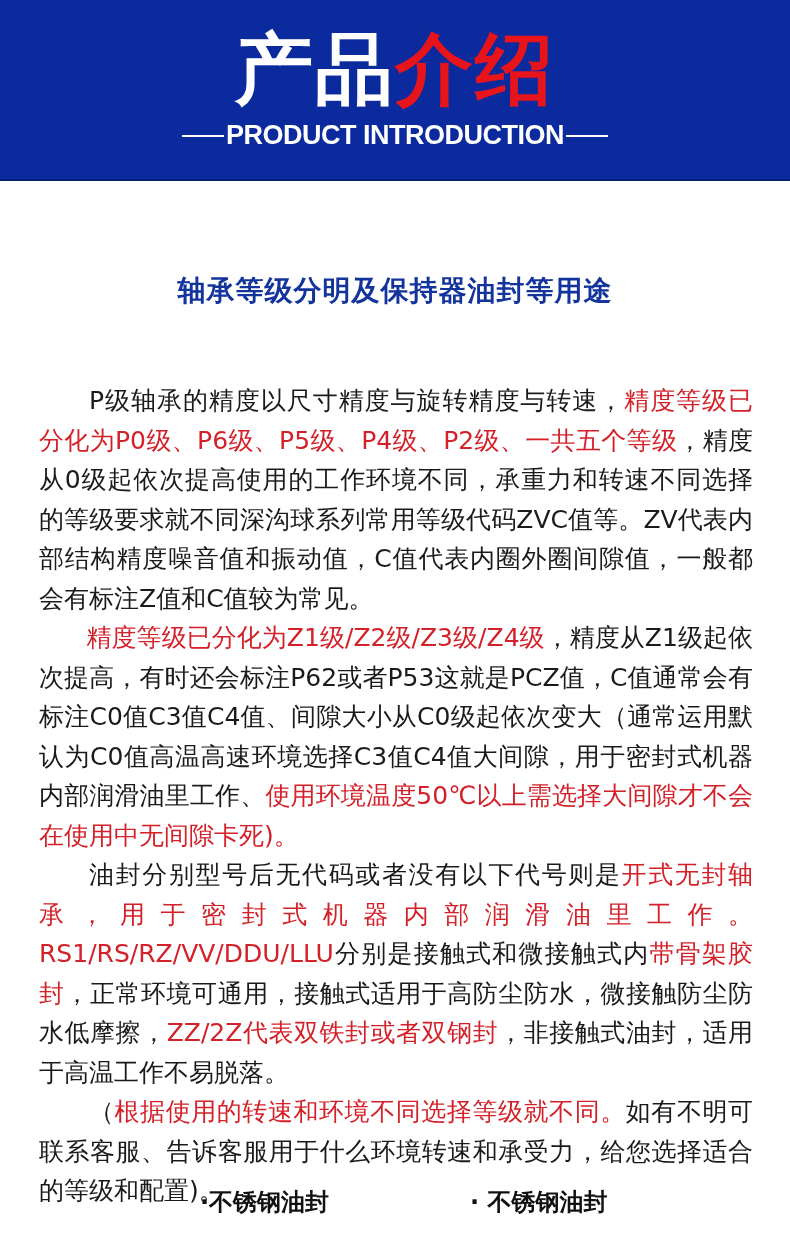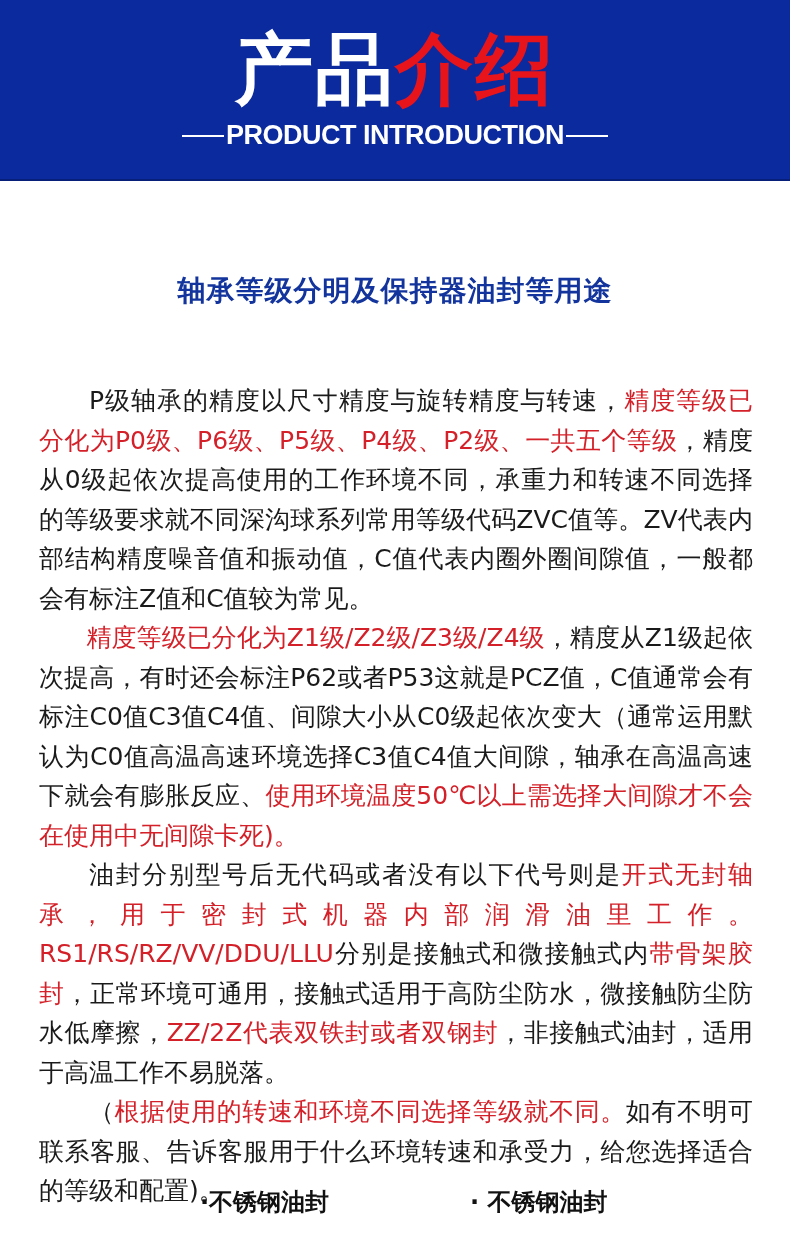--- a/index.html
+++ b/index.html
@@ -107,21 +107,21 @@
       <span class="line"></span>
       <span>PRODUCT INTRODUCTION</span>
       <span class="line"></span>
     </div>
   </header>
 
   <h1 class="section-title" style="margin:0;">轴承等级分明及保持器油封等用途</h1>
 
   <div class="content">
     <p><span>P级轴承的精度以尺寸精度与旋转精度与转速，</span><span class="red">精度等级已分化为P0级、P6级、P5级、P4级、P2级、一共五个等级</span><span>，精度从0级起依次提高使用的工作环境不同，承重力和转速不同选择的等级要求就不同深沟球系列常用等级代码ZVC值等。ZV代表内部结构精度噪音值和振动值，C值代表内圈外圈间隙值，一般都会有标注Z值和C值较为常见。</span></p>
-    <p class="p2"><span class="red">精度等级已分化为Z1级/Z2级/Z3级/Z4级</span><span>，精度从Z1级起依次提高，有时还会标注P62或者P53这就是PCZ值，C值通常会有标注C0值C3值C4值、间隙大小从C0级起依次变大（通常运用默认为C0值高温高速环境选择C3值C4值大间隙，轴承在高温高速下就会有膨胀反应、</span><span class="red">使用环境温度50℃以上需选择大间隙才不会在使用中无间隙卡死)。</span></p>
+    <p class="p2"><span class="red">精度等级已分化为Z1级/Z2级/Z3级/Z4级</span><span>，精度从Z1级起依次提高，有时还会标注P62或者P53这就是PCZ值，C值通常会有标注C0值C3值C4值、间隙大小从C0级起依次变大（通常运用默认为C0值高温高速环境选择C3值C4值大间隙，用于密封式机器内部润滑油里工作、</span><span class="red">使用环境温度50℃以上需选择大间隙才不会在使用中无间隙卡死)。</span></p>
     <p><span>油封分别型号后无代码或者没有以下代号则是</span><span class="red">开式无封轴承，用于密封式机器内部润滑油里工作。RS1/RS/RZ/VV/DDU/LLU</span><span>分别是接触式和微接触式内</span><span class="red">带骨架胶封</span><span>，正常环境可通用，接触式适用于高防尘防水，微接触防尘防水低摩擦，</span><span class="red">ZZ/2Z代表双铁封或者双钢封</span><span>，非接触式油封，适用于高温工作不易脱落。</span></p>
     <p><span>（</span><span class="red">根据使用的转速和环境不同选择等级就不同。</span><span>如有不明可联系客服、告诉客服用于什么环境转速和承受力，给您选择适合的等级和配置)。</span></p>
   </div>
 
   <div class="features">
     <span class="feat1">·不锈钢油封</span>
     <span class="feat2">· 不锈钢油封</span>
   </div>
 
 </div>

